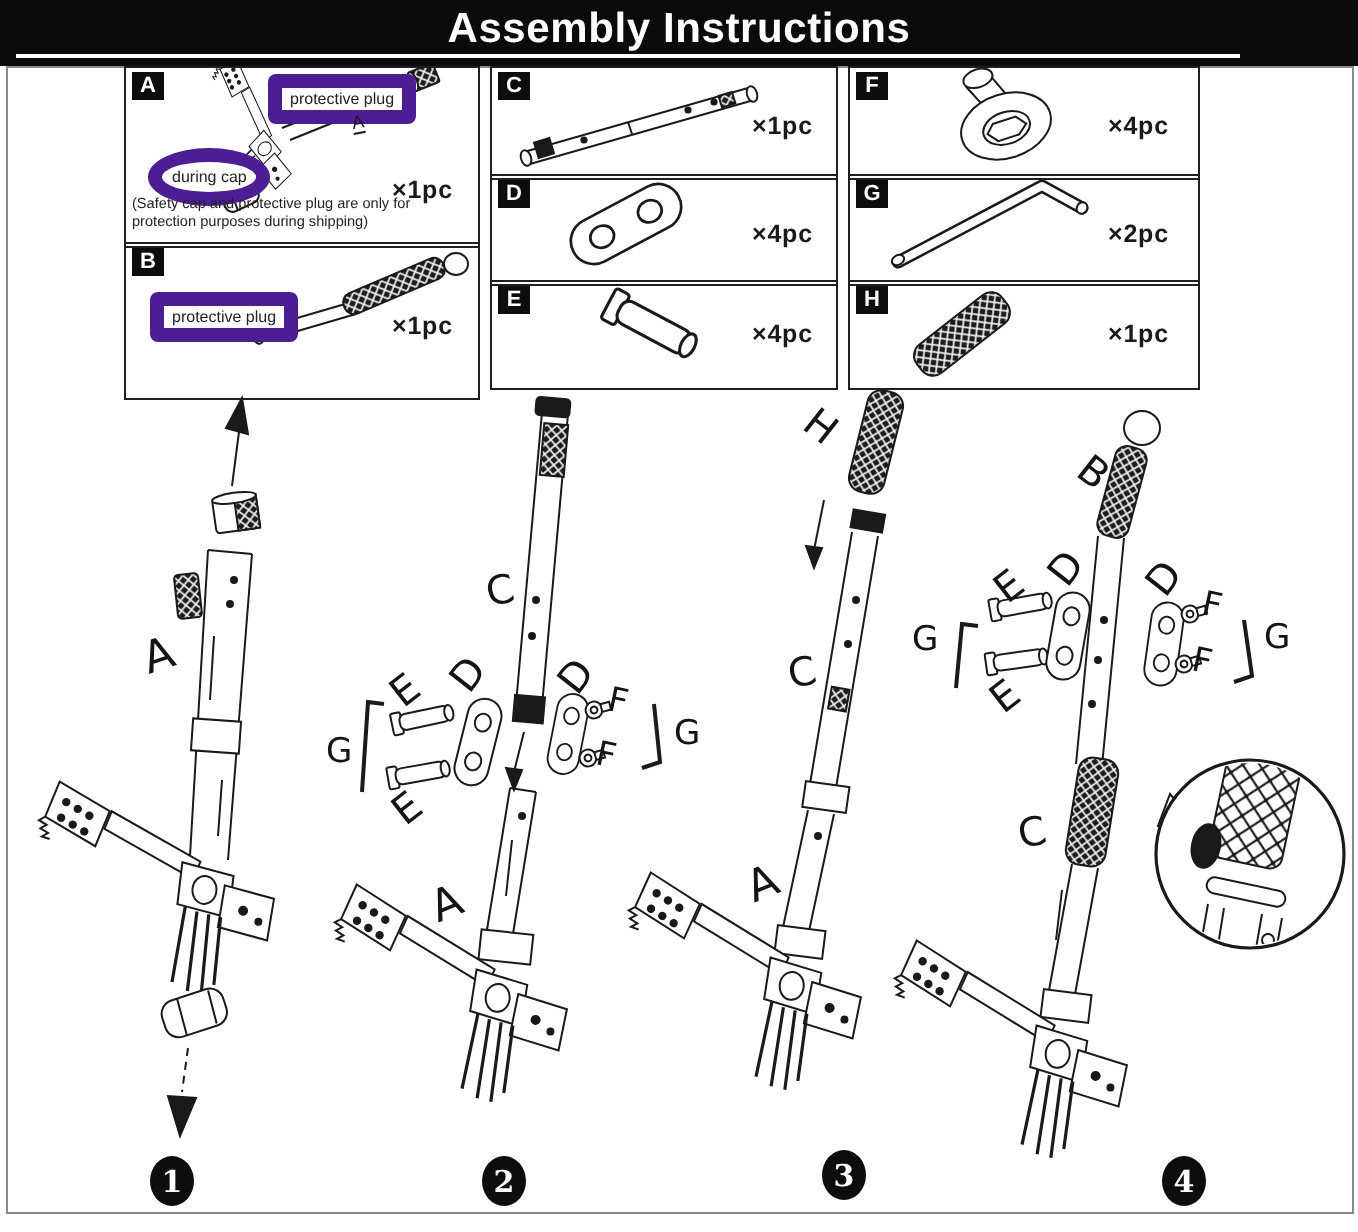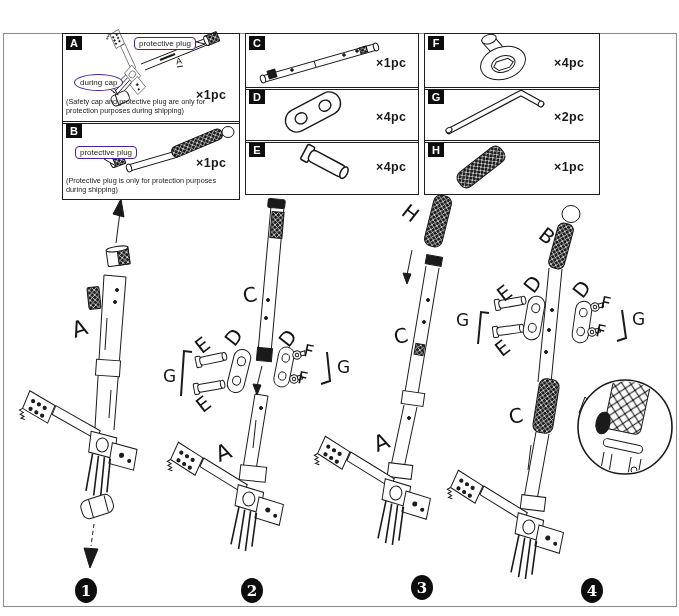--- a/index.html
+++ b/index.html
@@ -9,39 +9,43 @@
   .hdr .title{display:block;color:#fff;font-size:21px;font-weight:bold;text-align:center;
         line-height:29px;letter-spacing:.3px;font-family:"Liberation Sans",sans-serif;}
   .hdr .uline{position:absolute;left:8px;top:27px;width:612px;height:2px;background:#fff;}
   .frame{position:absolute;left:3px;top:33px;width:672px;height:572px;border:1px solid #8a8a8a;z-index:1;}
   svg.art{position:absolute;left:0;top:0;z-index:2;pointer-events:none;}
   .panel{position:absolute;border:1px solid #1f1f1f;z-index:3;}
   .tag{position:absolute;left:3px;top:2px;width:16px;height:14px;background:#0d0d0d;color:#fff;
        font-weight:bold;font-size:11px;text-align:center;line-height:14px;z-index:4;}
   .qty{position:absolute;font-size:12.5px;font-weight:600;color:#1a1a1a;letter-spacing:.4px;z-index:4;}
   .note{position:absolute;font-size:7.3px;color:#222;line-height:1.3;z-index:4;}
-  .callout{position:absolute;border:1px solid #4c1d95;font-size:8px;color:#222;text-align:center;
+  .callout{position:absolute;border:7px solid #4c1d95;font-size:8px;color:#222;text-align:center;
        background:#fff;z-index:4;white-space:nowrap;}
   .callout.rect{border-radius:4px;padding:1px 4px;}
   .callout.oval{border-radius:50%;padding:3px 5px;}
   .lbl{position:absolute;color:#141414;font-size:20px;z-index:4;
        font-family:"DejaVu Sans",sans-serif;transform-origin:center;}
   .lbl.big{font-size:22px;}
   .lbl.sm{font-size:17px;}
   .amark{position:absolute;font-size:9px;color:#1a1a1a;border-bottom:1px solid #1a1a1a;
        transform:rotate(-10deg);z-index:4;}
   .stepnum{position:absolute;width:22px;height:25px;background:#0d0d0d;border-radius:50%;
        color:#fff;display:flex;align-items:center;justify-content:center;font-size:15px;
        font-weight:bold;font-family:"DejaVu Serif",serif;z-index:4;}
 </style>
 </head>
 <body>
 
 <div class="page">
 
+  <div class="hdr">
+    <span class="title">Assembly Instructions</span>
+    <div class="uline"></div>
+  </div>
 
   <div class="frame"></div>
 
   <svg class="art" width="679" height="616" viewBox="0 0 679 616">
     <defs>
       <pattern id="knurl" width="5" height="5" patternUnits="userSpaceOnUse">
         <rect width="5" height="5" fill="#1c1c1c"></rect>
         <path d="M0,5 L5,0 M0,0 L5,5" stroke="#f5f5f5" stroke-width="0.8"></path>
       </pattern>
       <pattern id="knurlBig" width="10" height="10" patternUnits="userSpaceOnUse">
@@ -296,21 +300,20 @@
   <span class="qty" style="left:376px;top:160px">×4pc</span>
   <span class="qty" style="left:554px;top:56px">×4pc</span>
   <span class="qty" style="left:554px;top:110px">×2pc</span>
   <span class="qty" style="left:554px;top:160px">×1pc</span>
 
   <div class="callout rect" style="left:134px;top:37px">protective plug</div>
   <div class="callout oval" style="left:74px;top:74px">during cap</div>
   <div class="callout rect" style="left:75px;top:146px">protective plug</div>
   <span class="amark" style="left:176px;top:56px">A</span>
   <div class="note" style="left:66px;top:97px;width:168px">(Safety cap and protective plug are only for protection purposes during shipping)</div>
-  <div class="note" style="left:66px;top:176px;width:168px">(Protective plug is only for protection purposes during shipping)</div>
 
   <span class="lbl big" style="left:72px;top:316px;transform:rotate(-18deg)">A</span>
 
   <span class="lbl" style="left:243px;top:283px;transform:rotate(-12deg)">C</span>
   <span class="lbl" style="left:196px;top:333px;transform:rotate(-38deg)">E</span>
   <span class="lbl" style="left:226px;top:325px;transform:rotate(-52deg)">D</span>
   <span class="lbl sm" style="left:163px;top:366px">G</span>
   <span class="lbl" style="left:197px;top:392px;transform:rotate(-38deg)">E</span>
   <span class="lbl" style="left:280px;top:326px;transform:rotate(-52deg)">D</span>
   <span class="lbl sm" style="left:304px;top:341px;transform:rotate(12deg)">F</span>

